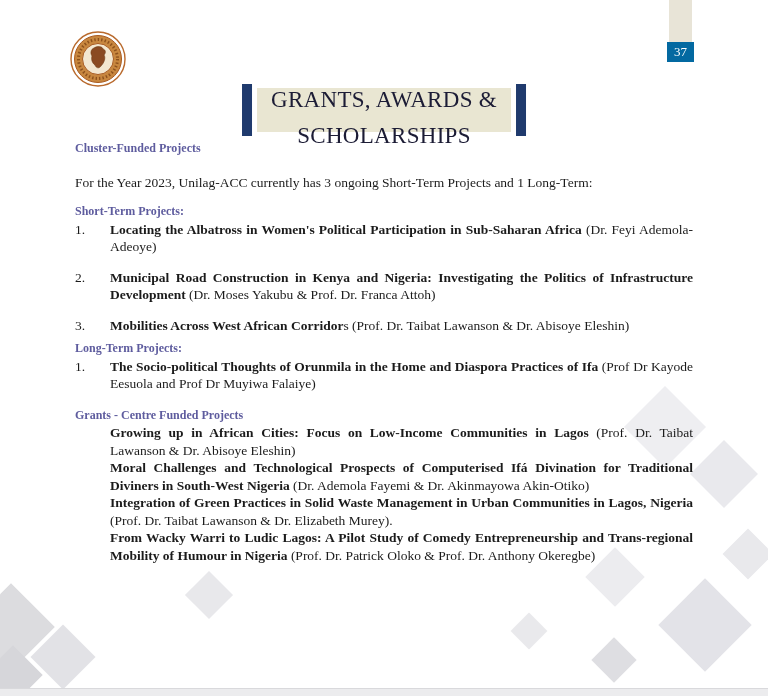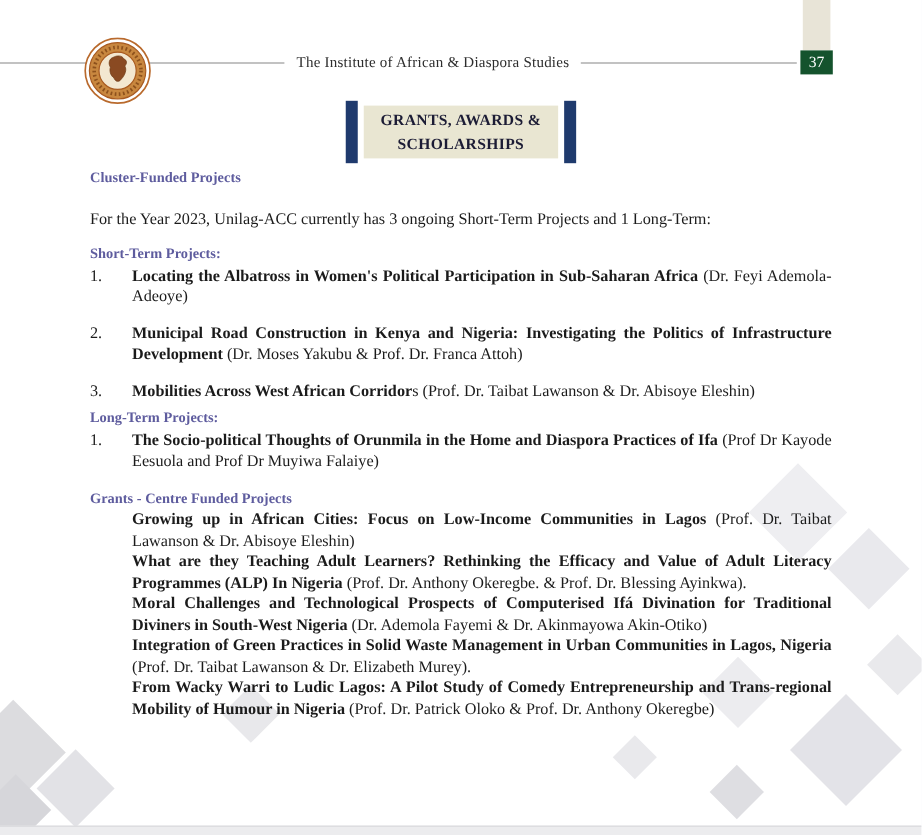--- a/index.html
+++ b/index.html
@@ -53,37 +53,37 @@
   .header-title {
     padding:0 10px; font-size:12.5px; color:#2d2d2d;
     white-space:nowrap; letter-spacing:.2px;
   }
   .logo {
     position:absolute; top:31px; left:70px; width:56px; height:56px; z-index:2;
   }
   .page-tab { position:absolute; top:0; left:667px; width:27px; z-index:2; }
   .tab-strip { width:23px; height:42px; margin:0 auto; background:#e8e4d7; }
   .tab-num {
-    width:27px; height:20px; background:#14532d; color:#ffffff;
+    width:27px; height:20px; background:#0369a1; color:#ffffff;
     font-size:13px; line-height:20px; text-align:center;
   }
 
   
   .banner {
     position:absolute; top:84px; left:50%; transform:translateX(-50%);
     display:flex; align-items:center; gap:5px; z-index:2;
   }
   .banner-bar { width:10px; height:52px; background:#1f3a6d; }
   .banner-center {
     background:#e9e6d2; height:44px; padding:0 14px;
     display:flex; flex-direction:column; justify-content:center; text-align:center;
   }
   .banner-line {
-    font-weight:700; font-size:13px; line-height:20px;
-    letter-spacing:.3px; color:#1c1c35; white-space:nowrap;
+    font-weight:400; font-size:23px; line-height:20px;
+    letter-spacing:.3px; color:#1c1c35; white-space:nowrap;margin-top:16px;
   }
 
   
   .content {
     position:absolute; top:140px; left:75px; width:618px; z-index:2;
     font-size:13.5px; line-height:17.5px; color:#1b1b1b;
   }
   .sec-heading {
     margin:0; font-size:12px; line-height:17.5px;
     font-weight:700; color:#5e5c9e;
@@ -112,25 +112,20 @@
   <div class="decor diamond d4"></div>
   <div class="decor diamond d5"></div>
   <div class="decor diamond d6"></div>
   <div class="decor diamond d7"></div>
   <div class="decor diamond d8"></div>
   <div class="decor diamond d9"></div>
   <div class="decor diamond d10"></div>
   <div class="decor diamond d11"></div>
   <div class="decor bottom-band"></div>
 
-  <div class="header-rule">
-    <div class="hline left"></div>
-    <span class="header-title">The Institute of African &amp; Diaspora Studies</span>
-    <div class="hline right"></div>
-  </div>
 
   <div class="logo">
     <svg width="56" height="56" viewBox="0 0 56 56">
       <circle cx="28" cy="28" r="27" fill="#ffffff" stroke="#b96a2d" stroke-width="1.4"></circle>
       <circle cx="28" cy="28" r="23.5" fill="#c8873f" stroke="#a85a20" stroke-width="1"></circle>
       <circle cx="28" cy="28" r="19.5" fill="none" stroke="#7a3f12" stroke-width="3" stroke-dasharray="1.4 2.1" opacity="0.75"></circle>
       <circle cx="28" cy="28" r="15.5" fill="#f3e7d0" stroke="#a85a20" stroke-width="1"></circle>
       <path d="M24 17 C27 15 32 15 33 18 C36 19 36 22 34 24 C36 27 34 32 31 35 C29 38 26 37 25 34 C22 32 21 28 22 25 C20 22 21 18 24 17 Z" fill="#8a4a22" stroke="#6e3a16" stroke-width="0.6"></path>
     </svg>
   </div>
@@ -179,24 +174,20 @@
     </div>
 
     <h3 class="sec-heading grants-heading">Grants - Centre Funded Projects</h3>
     <div class="grants-list">
       <div class="bitem">
         <span class="bullet-col"><span class="bullet-dot"></span></span>
         <p class="itext"><b>Growing up in African Cities: Focus on Low-Income Communities in Lagos</b><span> (Prof. Dr. Taibat Lawanson &amp; Dr. Abisoye Eleshin)</span></p>
       </div>
       <div class="bitem">
         <span class="bullet-col"><span class="bullet-dot"></span></span>
-        <p class="itext"><b>What are they Teaching Adult Learners? Rethinking the Efficacy and Value of Adult Literacy Programmes (ALP) In Nigeria</b><span> (Prof. Dr. Anthony Okeregbe. &amp; Prof. Dr. Blessing Ayinkwa).</span></p>
-      </div>
-      <div class="bitem">
-        <span class="bullet-col"><span class="bullet-dot"></span></span>
         <p class="itext"><b>Moral Challenges and Technological Prospects of Computerised Ifá Divination for Traditional Diviners in South-West Nigeria</b><span> (Dr. Ademola Fayemi &amp; Dr. Akinmayowa Akin-Otiko)</span></p>
       </div>
       <div class="bitem">
         <span class="bullet-col"><span class="bullet-dot"></span></span>
         <p class="itext"><b>Integration of Green Practices in Solid Waste Management in Urban Communities in Lagos, Nigeria</b><span> (Prof. Dr. Taibat Lawanson &amp; Dr. Elizabeth Murey).</span></p>
       </div>
       <div class="bitem">
         <span class="bullet-col"><span class="bullet-dot"></span></span>
         <p class="itext"><b>From Wacky Warri to Ludic Lagos: A Pilot Study of Comedy Entrepreneurship and Trans-regional Mobility of Humour in Nigeria</b><span> (Prof. Dr. Patrick Oloko &amp; Prof. Dr. Anthony Okeregbe)</span></p>
       </div>

